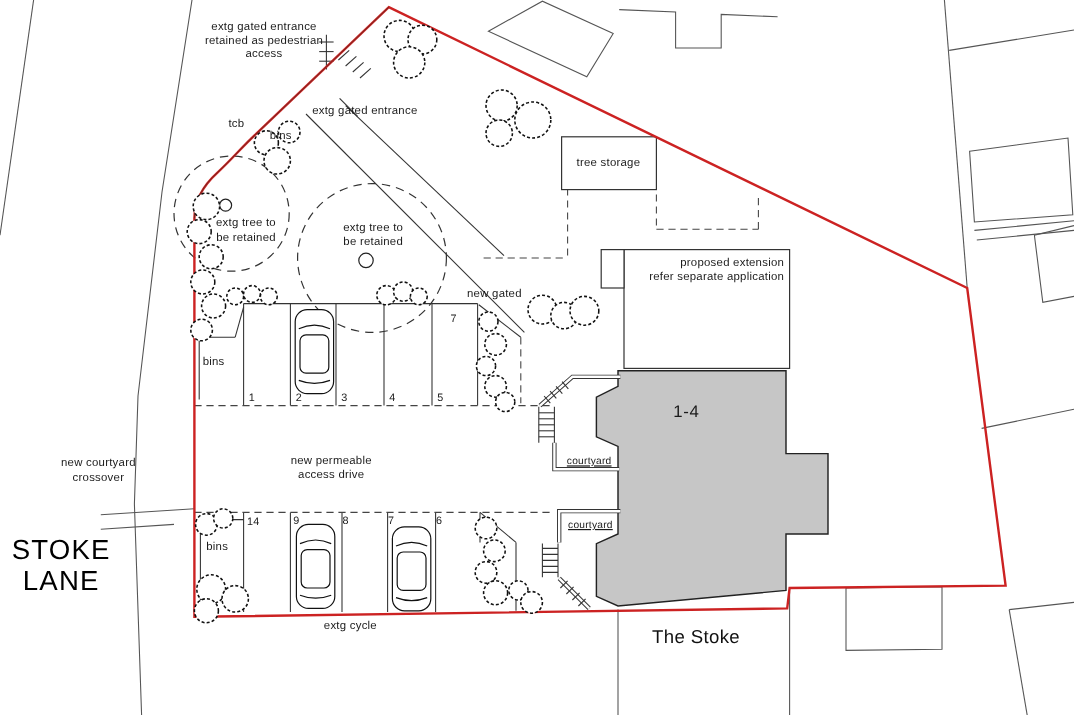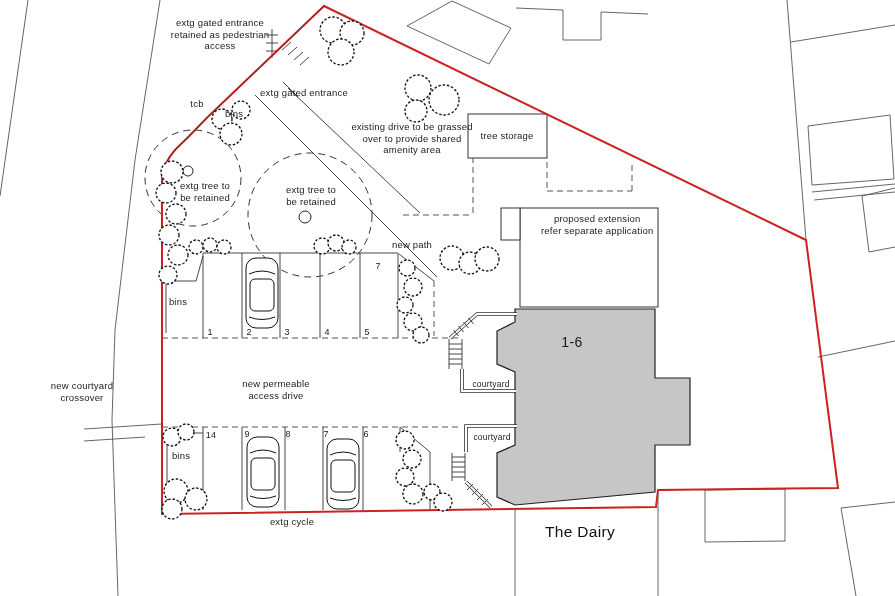--- a/index.html
+++ b/index.html
@@ -1,22 +1,22 @@
 <!DOCTYPE html>
 <html><head>
 <meta charset="utf-8">
 <style>
   html,body{margin:0;padding:0;background:#fff;}
   .plan{position:relative;width:895px;height:596px;background:#ffffff;overflow:hidden;
         font-family:"Liberation Sans", sans-serif;}
   .plan svg{position:absolute;left:0;top:0;}
   .lbl{position:absolute;transform:translate(-50%,-50%);font-size:9.5px;line-height:1.22;
        color:#1a1a1a;white-space:pre-line;text-align:center;letter-spacing:.2px;pointer-events:none;}
-  .lbl.left{transform:translate(0,-50%);text-align:center;}
-  .lbl.xs{font-size:8.5px;}
+  .lbl.left{transform:translate(0,-50%);text-align:right;}
+  .lbl.xs{font-size:8.5px;text-decoration:underline;}
   .lbl.num{font-size:9px;}
   .lbl.md{font-size:14px;letter-spacing:.5px;}
   .lbl.lg{font-size:15.5px;line-height:1.35;letter-spacing:.3px;color:#111;}
   .lbl.xl{font-size:23px;line-height:1.15;letter-spacing:1px;color:#000;}
 </style>
 </head>
 <body>
 
 <div class="plan">
 <svg width="895" height="596" viewBox="0 0 895 596">
@@ -209,42 +209,41 @@
         <circle cx="443" cy="502" r="9"></circle>
   </g>
 </svg>
 
   <div class="lbl" style="left:220px;top:34px">extg gated entrance
 retained as pedestrian
 access</div>
   <div class="lbl" style="left:304px;top:93px">extg gated entrance</div>
   <div class="lbl" style="left:197px;top:104px">tcb</div>
   <div class="lbl" style="left:234px;top:114px">bins</div>
-  <div class="lbl" style="left:412px;top:138px">existing drive to be grassed
-over to provide shared
-amenity area</div>
   <div class="lbl" style="left:507px;top:136px">tree storage</div>
   <div class="lbl left" style="left:541px;top:225px">proposed extension
 refer separate application</div>
   <div class="lbl" style="left:205px;top:192px">extg tree to
 be retained</div>
   <div class="lbl" style="left:311px;top:196px">extg tree to
 be retained</div>
-  <div class="lbl" style="left:412px;top:245px">new path</div>
+  <div class="lbl" style="left:412px;top:245px">new gated</div>
   <div class="lbl" style="left:178px;top:302px">bins</div>
   <div class="lbl" style="left:82px;top:392px">new courtyard
 crossover</div>
   <div class="lbl" style="left:276px;top:390px">new permeable
 access drive</div>
+  <div class="lbl xl" style="left:51px;top:471px">STOKE
+LANE</div>
   <div class="lbl" style="left:181px;top:456px">bins</div>
   <div class="lbl" style="left:292px;top:522px">extg cycle</div>
   <div class="lbl xs" style="left:491px;top:384px">courtyard</div>
   <div class="lbl xs" style="left:492px;top:437px">courtyard</div>
-  <div class="lbl md" style="left:572px;top:343px">1-6</div>
-  <div class="lbl lg" style="left:580px;top:532px">The Dairy</div>
+  <div class="lbl md" style="left:572px;top:343px">1-4</div>
+  <div class="lbl lg" style="left:580px;top:532px">The Stoke</div>
 
   <div class="lbl num" style="left:210px;top:332px">1</div>
   <div class="lbl num" style="left:249px;top:332px">2</div>
   <div class="lbl num" style="left:287px;top:332px">3</div>
   <div class="lbl num" style="left:327px;top:332px">4</div>
   <div class="lbl num" style="left:367px;top:332px">5</div>
   <div class="lbl num" style="left:378px;top:266px">7</div>
   <div class="lbl num" style="left:211px;top:435px">14</div>
   <div class="lbl num" style="left:247px;top:434px">9</div>
   <div class="lbl num" style="left:288px;top:434px">8</div>

